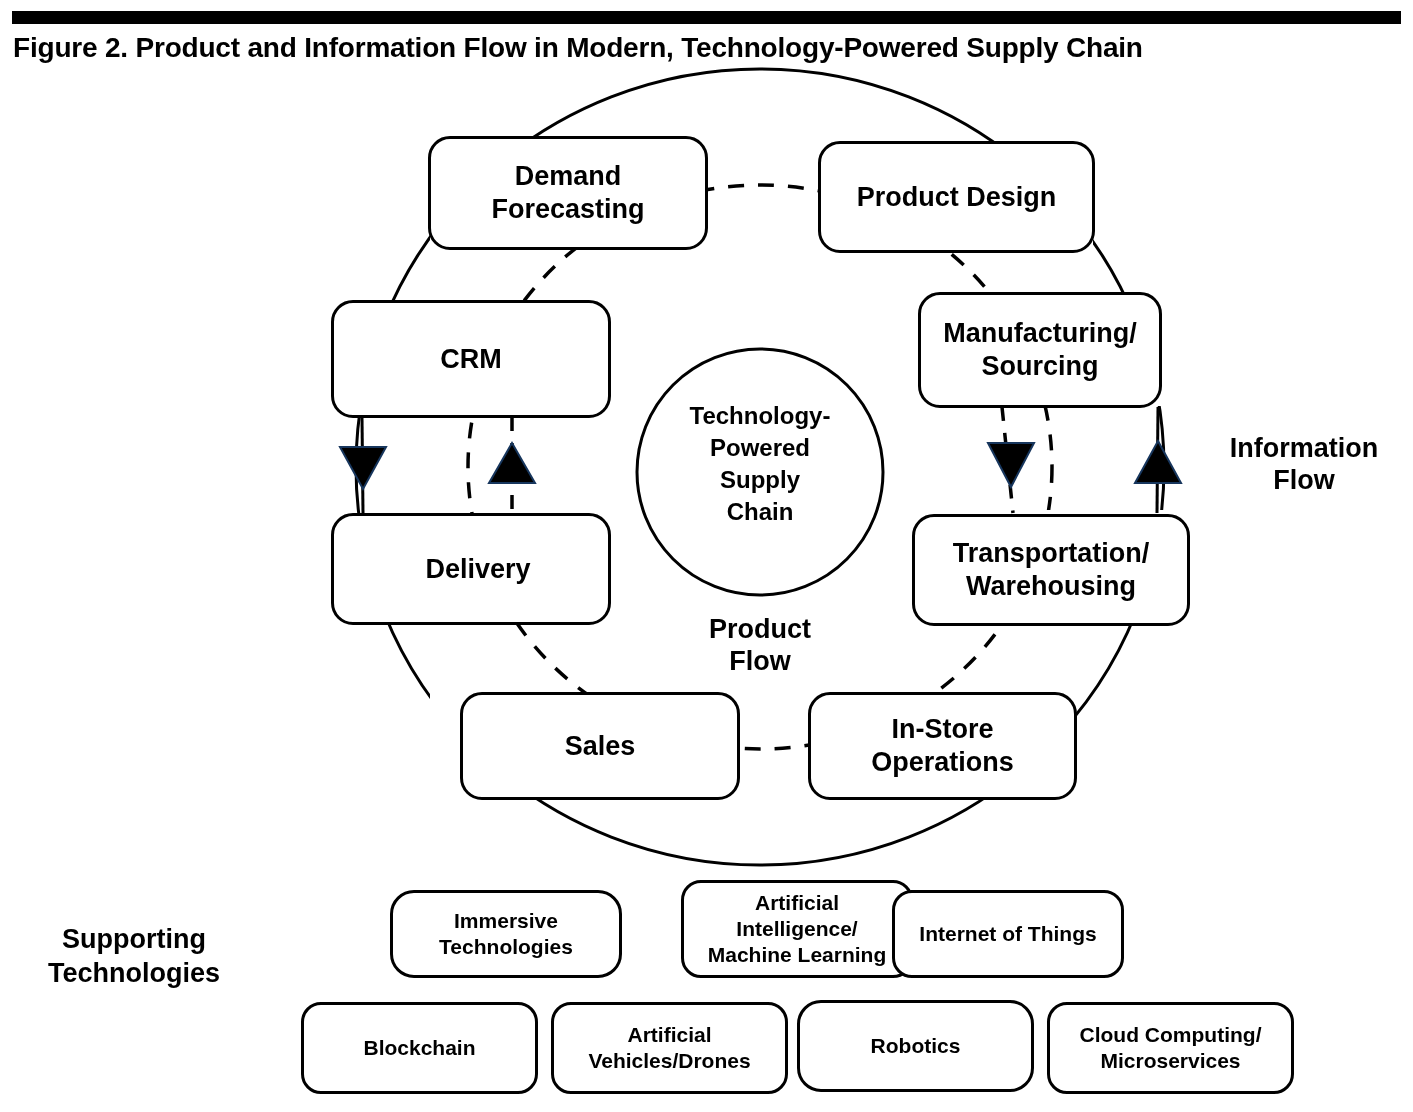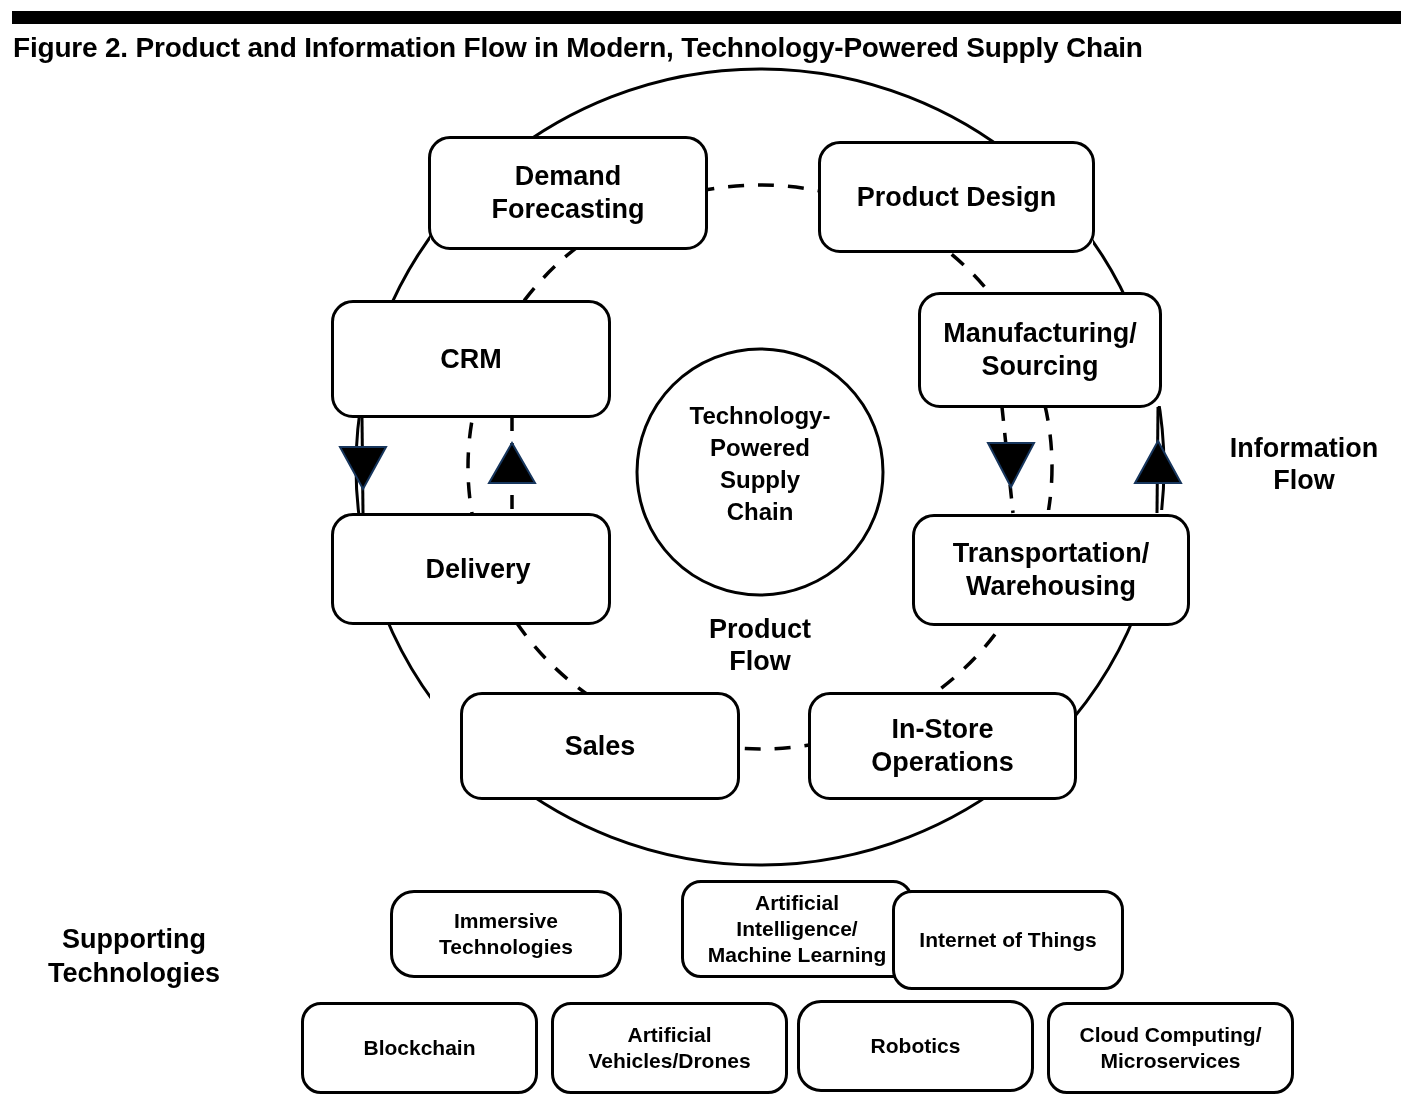--- a/index.html
+++ b/index.html
@@ -218,21 +218,21 @@
   </div>
 
   <div class="node tech" style="left:645px; top:880px; width:232px; height:98px;margin-left:36px;">
     <div>
       <div>Artificial</div>
       <div>Intelligence/</div>
       <div>Machine Learning</div>
     </div>
   </div>
 
-  <div class="node tech" style="left:892px; top:890px; width:232px; height:100px;">
+  <div class="node tech" style="left:892px; top:890px; width:232px; height:88px;">
     <div>
       <div>Internet of Things</div>
     </div>
   </div>
 
   <div class="node tech" style="left:301px; top:1002px; width:237px; height:92px;">
     <div>
       <div>Blockchain</div>
     </div>
   </div>

